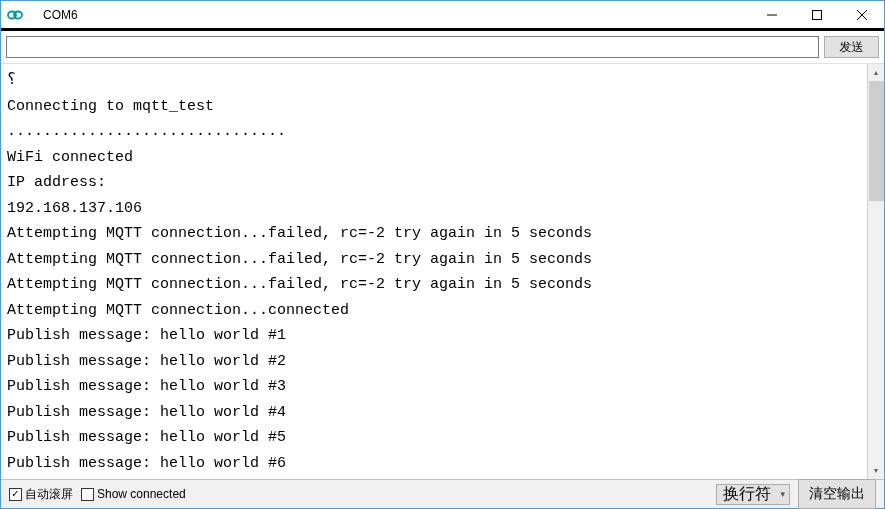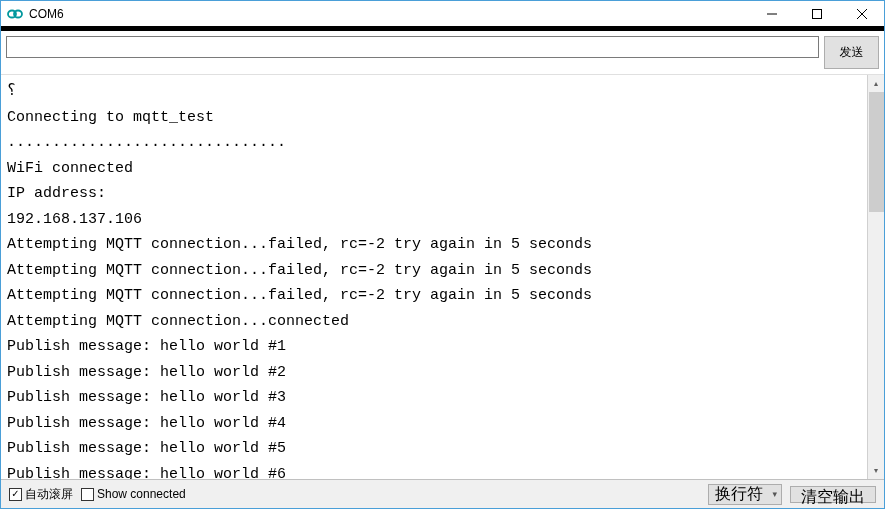--- a/index.html
+++ b/index.html
@@ -19,24 +19,25 @@
       width: 885px;
       height: 509px;
       border: 1px solid #4a9fd8;
       display: flex;
       flex-direction: column;
       background: #fff;
     }
     .titlebar {
       height: 30px;
       background: #fff;
-      border-bottom: 5px solid #000000;
+      border-bottom: 3px solid #000000;
       display: flex;
       align-items: center;
       padding-left: 6px;
+      gap: 14px;
     }
     .app-icon {
       width: 16px;
       height: 16px;
       margin-right: 6px;
       display: flex;
       align-items: center;
       justify-content: center;
     }
     .app-icon svg {
@@ -75,21 +76,21 @@
     .serial-input {
       flex: 1;
       height: 22px;
       border: 1px solid #7a7a7a;
       padding: 2px 4px;
       font-size: 12px;
       outline: none;
     }
     .send-btn {
       width: 55px;
-      height: 33px;
+      height: 22px;
       background: #e1e1e1;
       border: 1px solid #adadad;
       font-size: 12px;
       cursor: pointer;
       font-family: inherit;
     }
     .console-area {
       flex: 1;
       display: flex;
       overflow: hidden;
@@ -172,25 +173,25 @@
       font-family: inherit;
     }
     .dropdown::after {
       content: "▾";
       position: absolute;
       right: 4px;
       font-size: 9px;
       color: #555;
     }
     .clear-btn {
-      height: 17px;
+      height: 30px;
       padding: 0 10px;
       background: #e1e1e1;
       border: 1px solid #adadad;
-      font-size: 16px;
+      font-size: 14px;
       cursor: pointer;
       font-family: inherit;
     }
   </style>
 </head>
 <body>
 
 <div class="window">
 
   <div class="titlebar">

